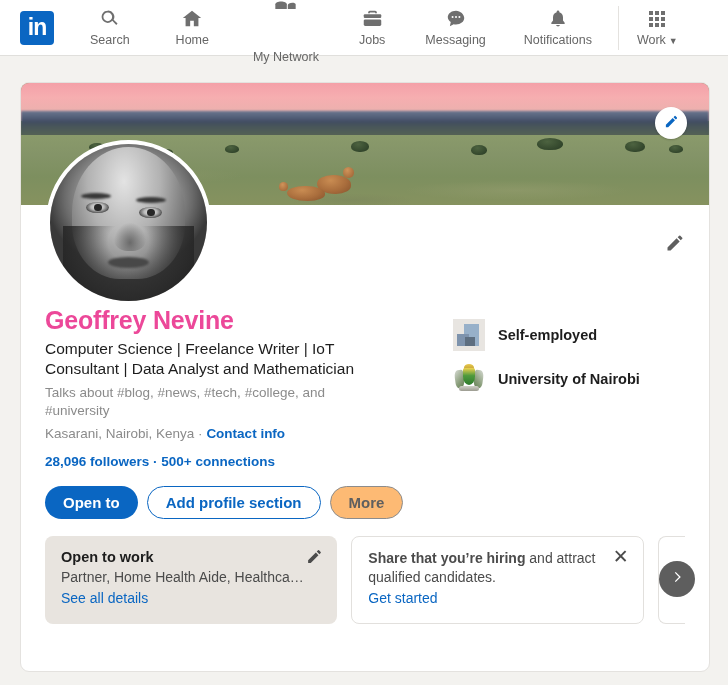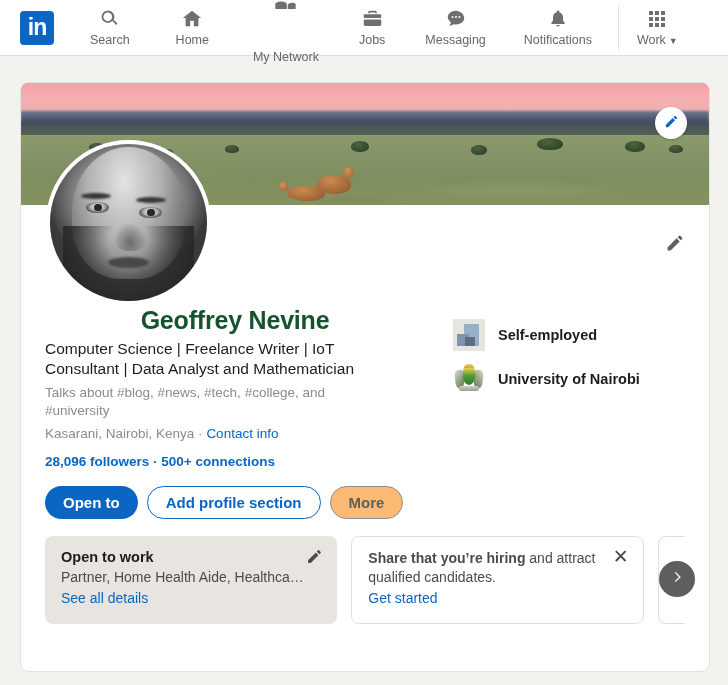--- a/index.html
+++ b/index.html
@@ -169,31 +169,31 @@
     position: absolute; right: 20px; top: 26px;
     width: 28px; height: 28px; display: flex; align-items: center; justify-content: center; cursor: pointer;
   }
   .prof-edit svg { fill: #5f5f5f; }
 
   .info-row { display: flex; }
   .info-left { width: 380px; }
   .info-right { padding-top: 14px; padding-left: 28px; }
 
   .pname {
-    font-size: 25px; font-weight: bold; color: #14532d;
-    letter-spacing: -.2px; line-height: 30px; text-align: center;
+    font-size: 25px; font-weight: bold; color: #ec4899;
+    letter-spacing: -.2px; line-height: 30px;
   }
   .headline {
     font-size: 15.5px; color: #1d1d1d; line-height: 20px; margin-top: 4px; max-width: 355px;
   }
   .talks {
     font-size: 13.5px; color: #8b8b8b; line-height: 18px; margin-top: 5px; max-width: 330px;
   }
   .loc { font-size: 13.5px; color: #8b8b8b; margin-top: 6px; }
-  .loc .link { color: #0a66c2; font-weight: normal; cursor: pointer; }
+  .loc .link { color: #0a66c2; font-weight: bold; cursor: pointer; }
   .counts { font-size: 13.5px; color: #0a66c2; font-weight: bold; margin-top: 13px; }
   .counts .sep { color: #0a66c2; font-weight: bold; }
 
   .org { display: flex; align-items: center; margin-bottom: 12px; cursor: pointer; }
   .org-name { font-size: 14.5px; color: #1d1d1d; font-weight: bold; margin-left: 13px; }
 
   .co-logo {
     width: 32px; height: 32px; background: #e8e5e1; position: relative; flex: none;
     border: 1px solid #e8e5e1;
   }

